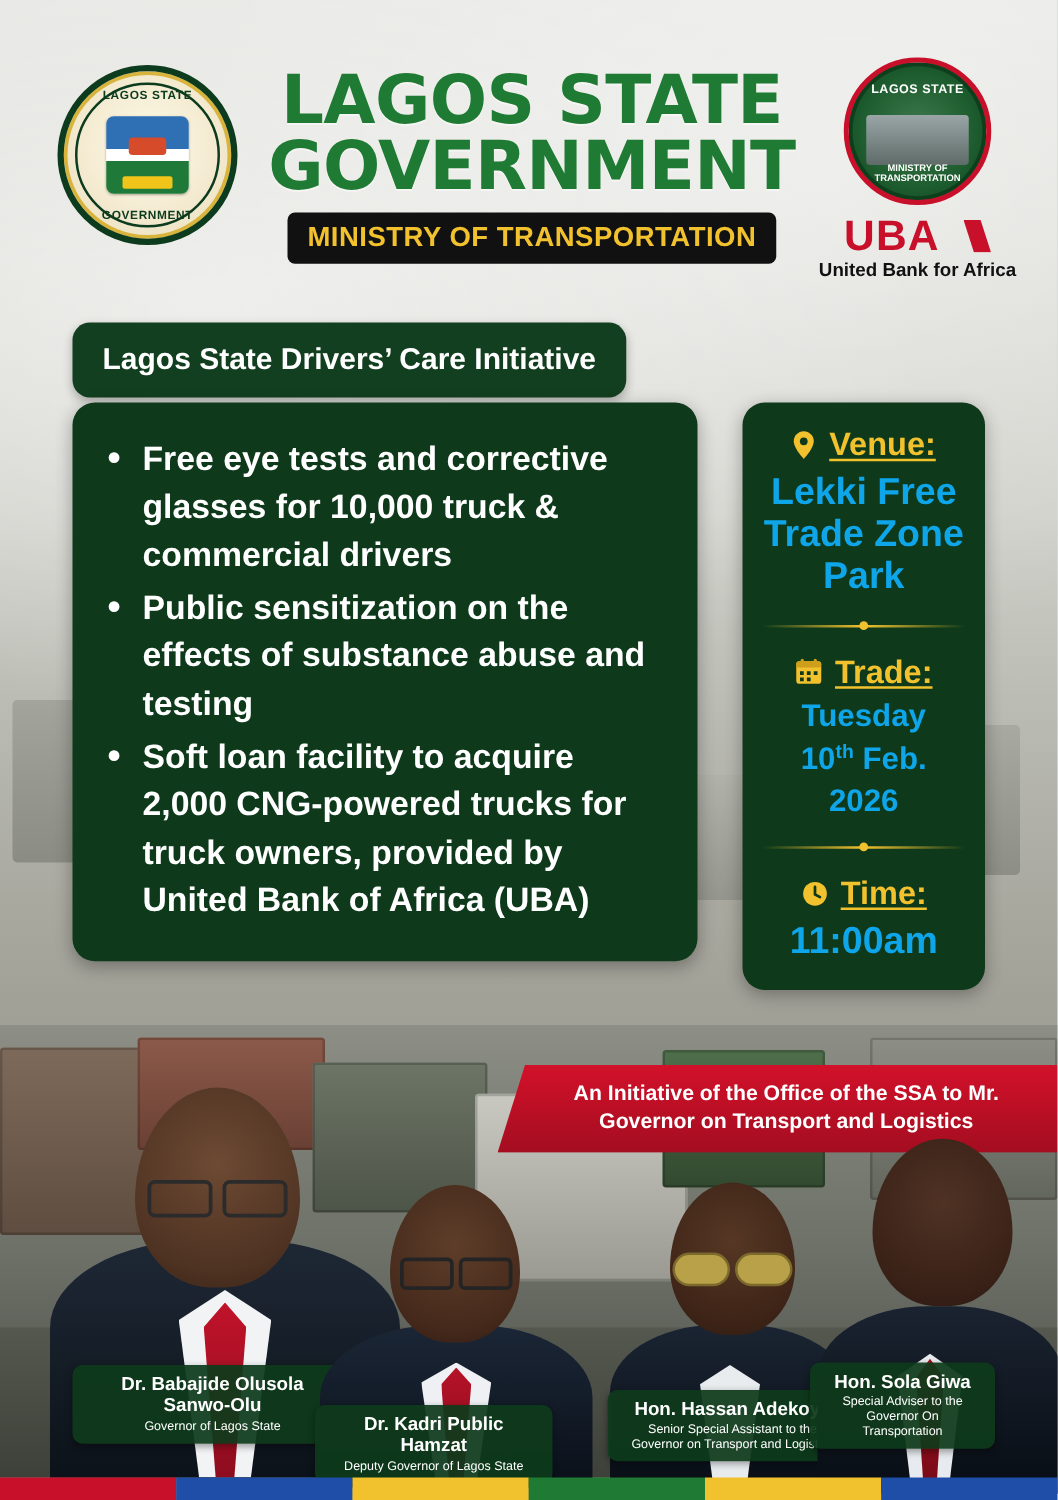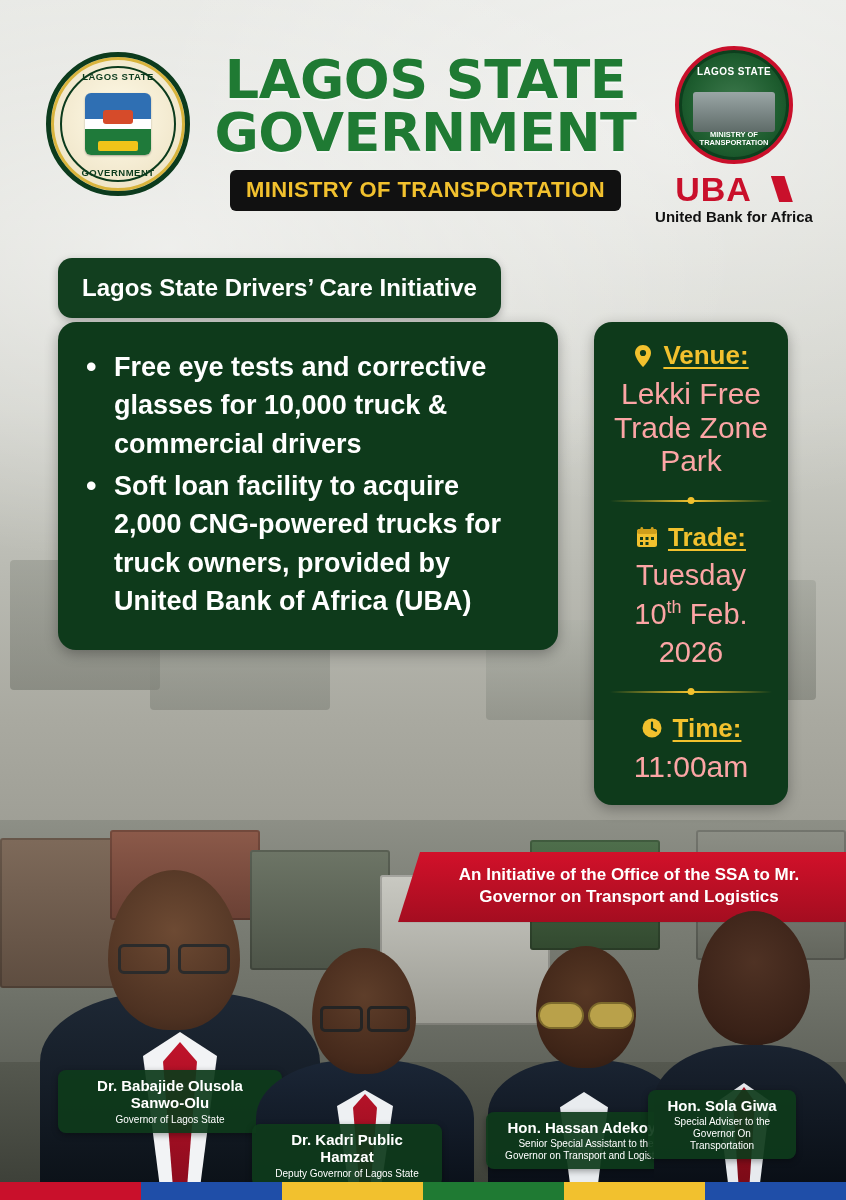--- a/index.html
+++ b/index.html
@@ -163,22 +163,22 @@
     position: absolute; left: 594px; top: 322px; width: 194px;
     background: #0e3a1b; border-radius: 18px;
     padding: 18px 12px 22px; text-align: center;
     box-shadow: 0 4px 14px rgba(0,0,0,.3);
   }
   .vlabel {
     color: #f2c12e; font-weight: bold; font-size: 26px;
     display: flex; align-items: center; justify-content: center; gap: 10px;
   }
   .vlabel .u { text-decoration: underline; text-underline-offset: 3px; }
-  .vtext { color: #fca5a5; font-weight: normal; font-size: 30px; line-height: 1.12; margin-top: 6px; }
-  .vtext.small { font-size: 29px; }
+  .vtext { color: #0ea5e9; font-weight: bold; font-size: 30px; line-height: 1.12; margin-top: 6px; }
+  .vtext.small { font-size: 25px; }
   .vdivider {
     height: 14px; margin: 16px 4px 14px; position: relative;
   }
   .vdivider:before {
     content:""; position: absolute; left: 0; right: 0; top: 6px; height: 2px;
     background: linear-gradient(90deg, rgba(242,193,46,0) 0%, #f2c12e 50%, rgba(242,193,46,0) 100%);
   }
   .vdivider:after {
     content:""; position: absolute; left: 50%; top: 3px; transform: translateX(-50%);
     width: 7px; height: 7px; background: #f2c12e; border-radius: 50%;
@@ -229,21 +229,21 @@
     border-radius: 50% 50% 46% 46% / 56% 56% 44% 44%;
   }
   #p1 .glasses {
     position: absolute; left: 88px; top: 86px; width: 112px; height: 26px;
   }
   #p1 .glasses:before, #p1 .glasses:after {
     content: ""; position: absolute; top: 0; width: 46px; height: 24px;
     border: 3px solid #2b2b2b; border-radius: 6px;
   }
   #p1 .glasses:before { left: 0; } #p1 .glasses:after { right: 0; }
-  #p1 .namecard { left: 28px; top: 212px; width: 224px; }
+  #p1 .namecard { left: 28px; top: 234px; width: 224px; }
 
   
   #p2 { left: 250px; top: 940px; width: 230px; height: 250px; }
   #p2 .body {
     position: absolute; left: 6px; bottom: 0; width: 218px; height: 130px;
     background: linear-gradient(180deg,#1b2636,#0a1019);
     border-radius: 95px 95px 0 0 / 58px 58px 0 0;
   }
   #p2 .shirt {
     position: absolute; left: 50%; bottom: 0; transform: translateX(-50%);
@@ -380,20 +380,21 @@
         <div class="uba-tag">United Bank for Africa</div>
       </div>
     </div>
   </div>
 
   <div class="chip">Lagos State Drivers’ Care Initiative</div>
 
   <div class="card-bullets">
     <ul class="bullet-list">
       <li>Free eye tests and corrective glasses for 10,000 truck &amp; commercial drivers</li>
+      <li>Public sensitization on the effects of substance abuse and testing</li>
       <li>Soft loan facility to acquire 2,000 CNG-powered trucks for truck owners, provided by United Bank of Africa (UBA)</li>
     </ul>
   </div>
 
   <div class="card-venue">
 
     <div class="vlabel">
       <span class="icon-pin">
         <svg width="20" height="24" viewBox="0 0 20 24">
             <path d="M10 1C5.6 1 2 4.5 2 8.9 2 14.6 10 23 10 23s8-8.4 8-14.1C18 4.5 14.4 1 10 1z" fill="#f2c12e"></path>

